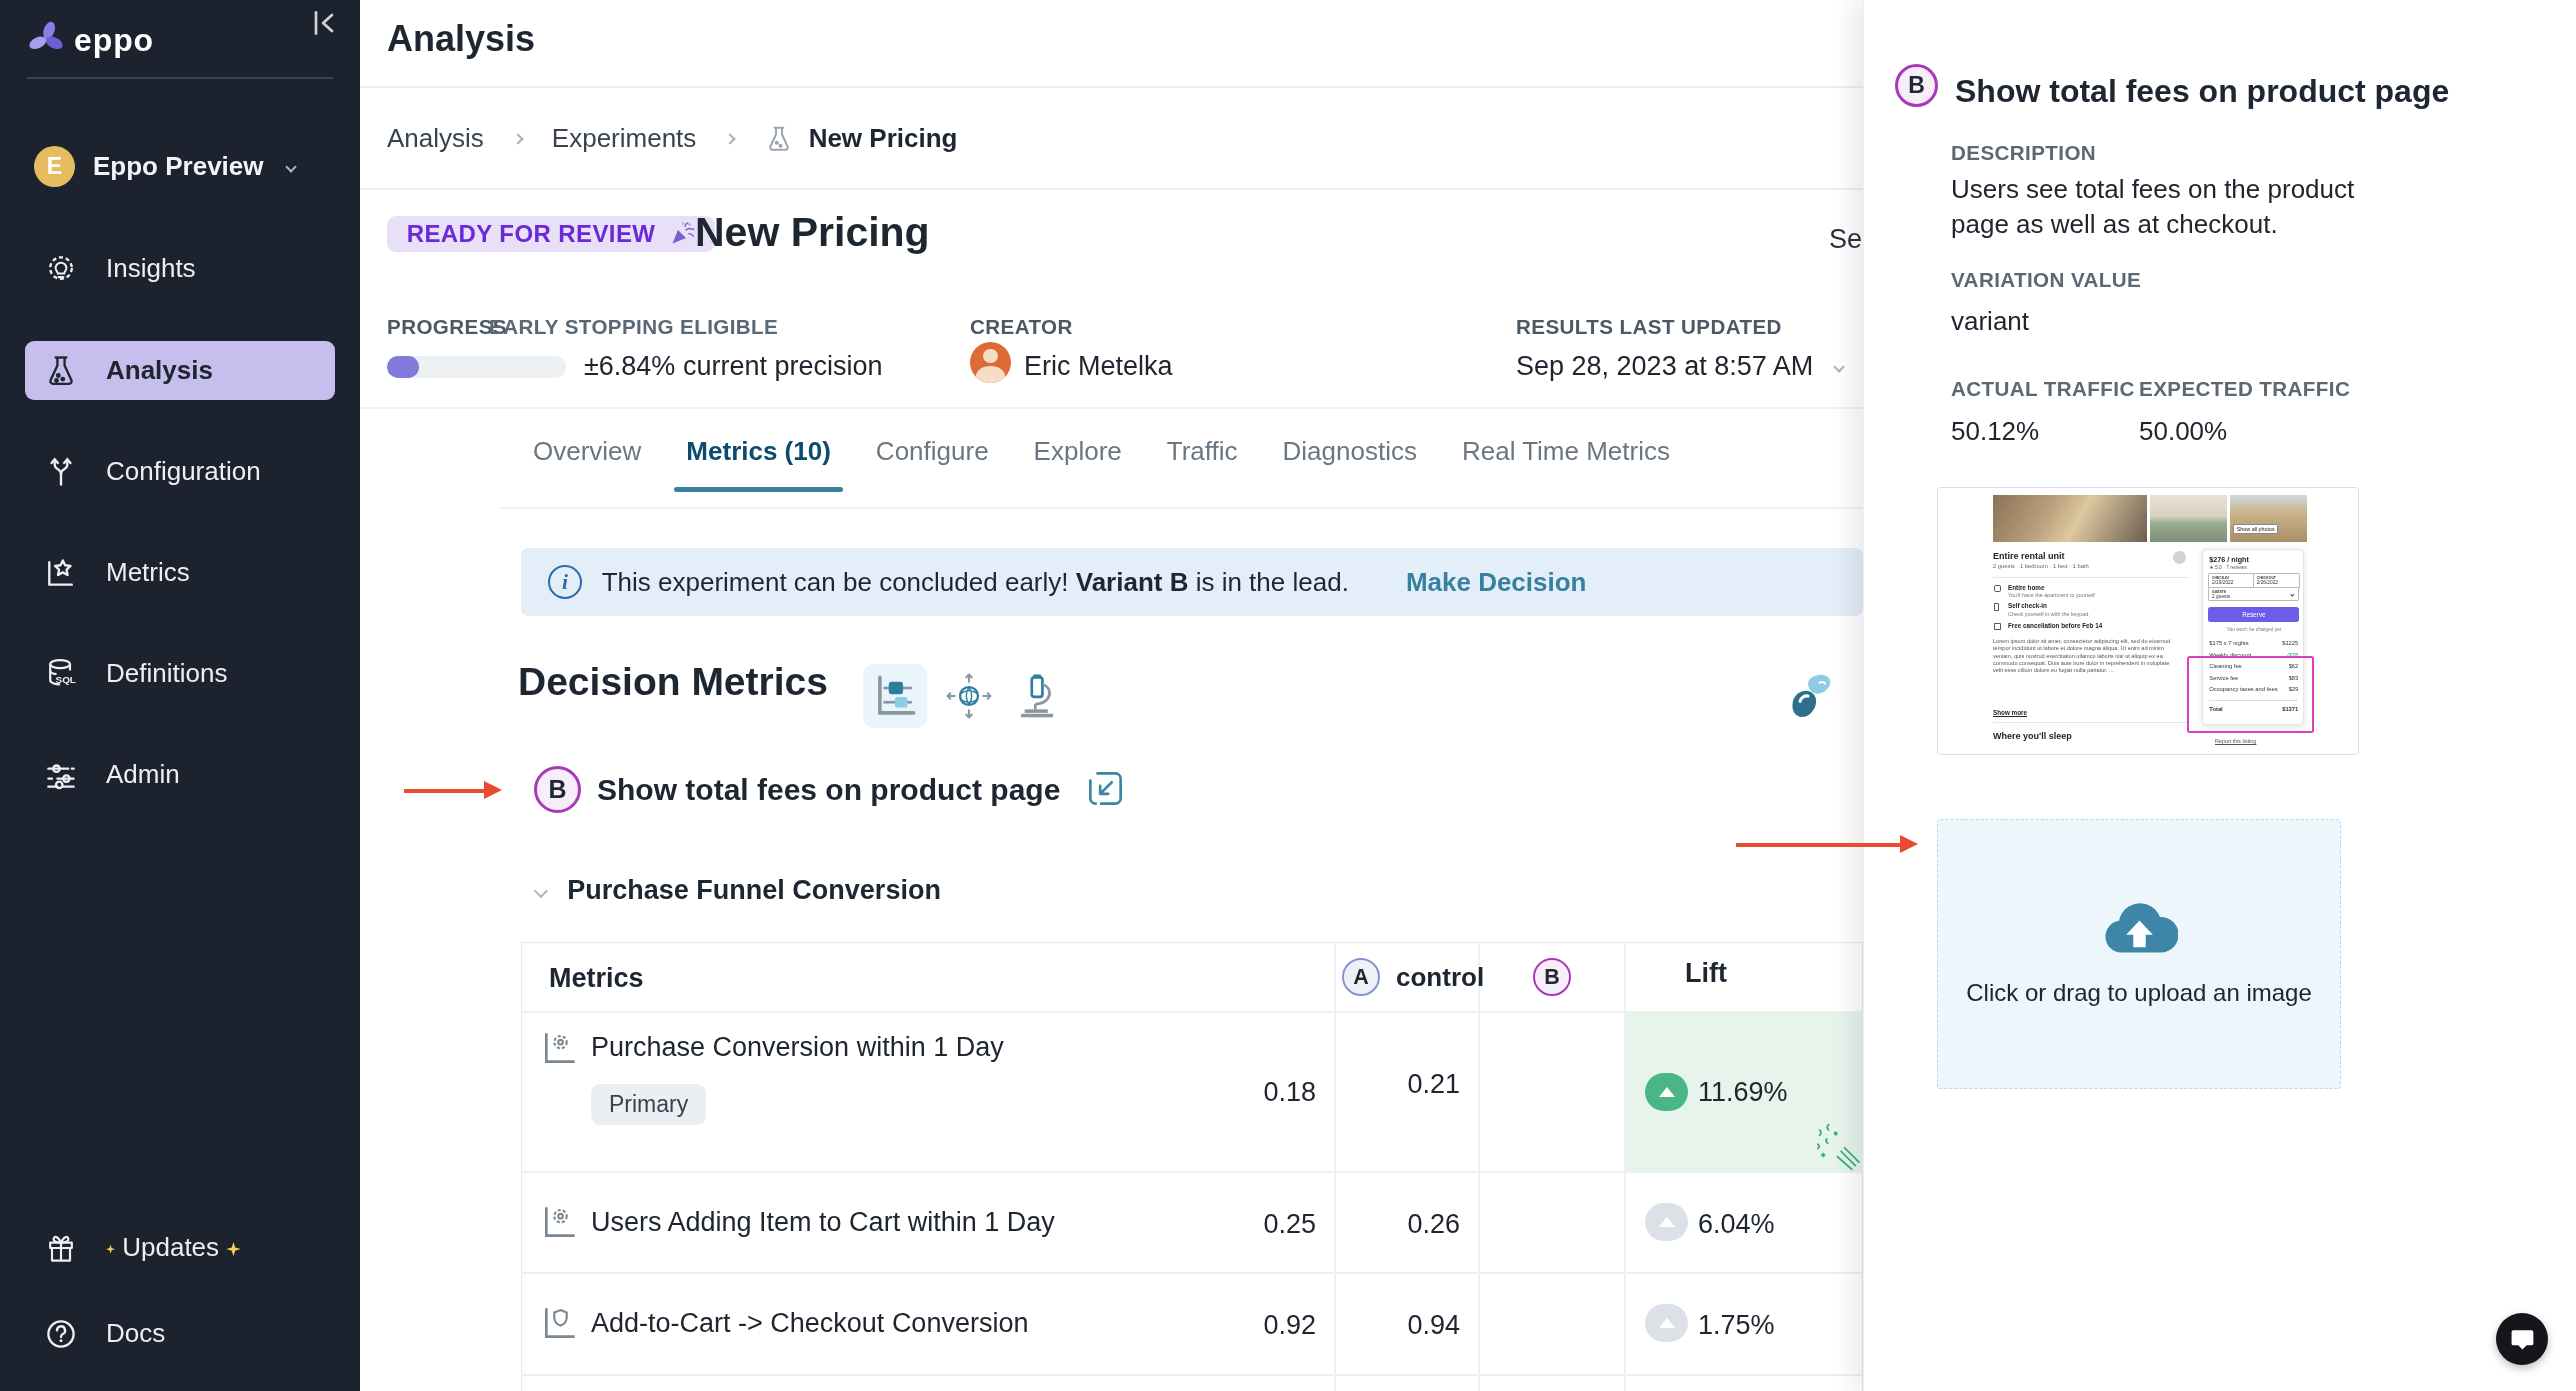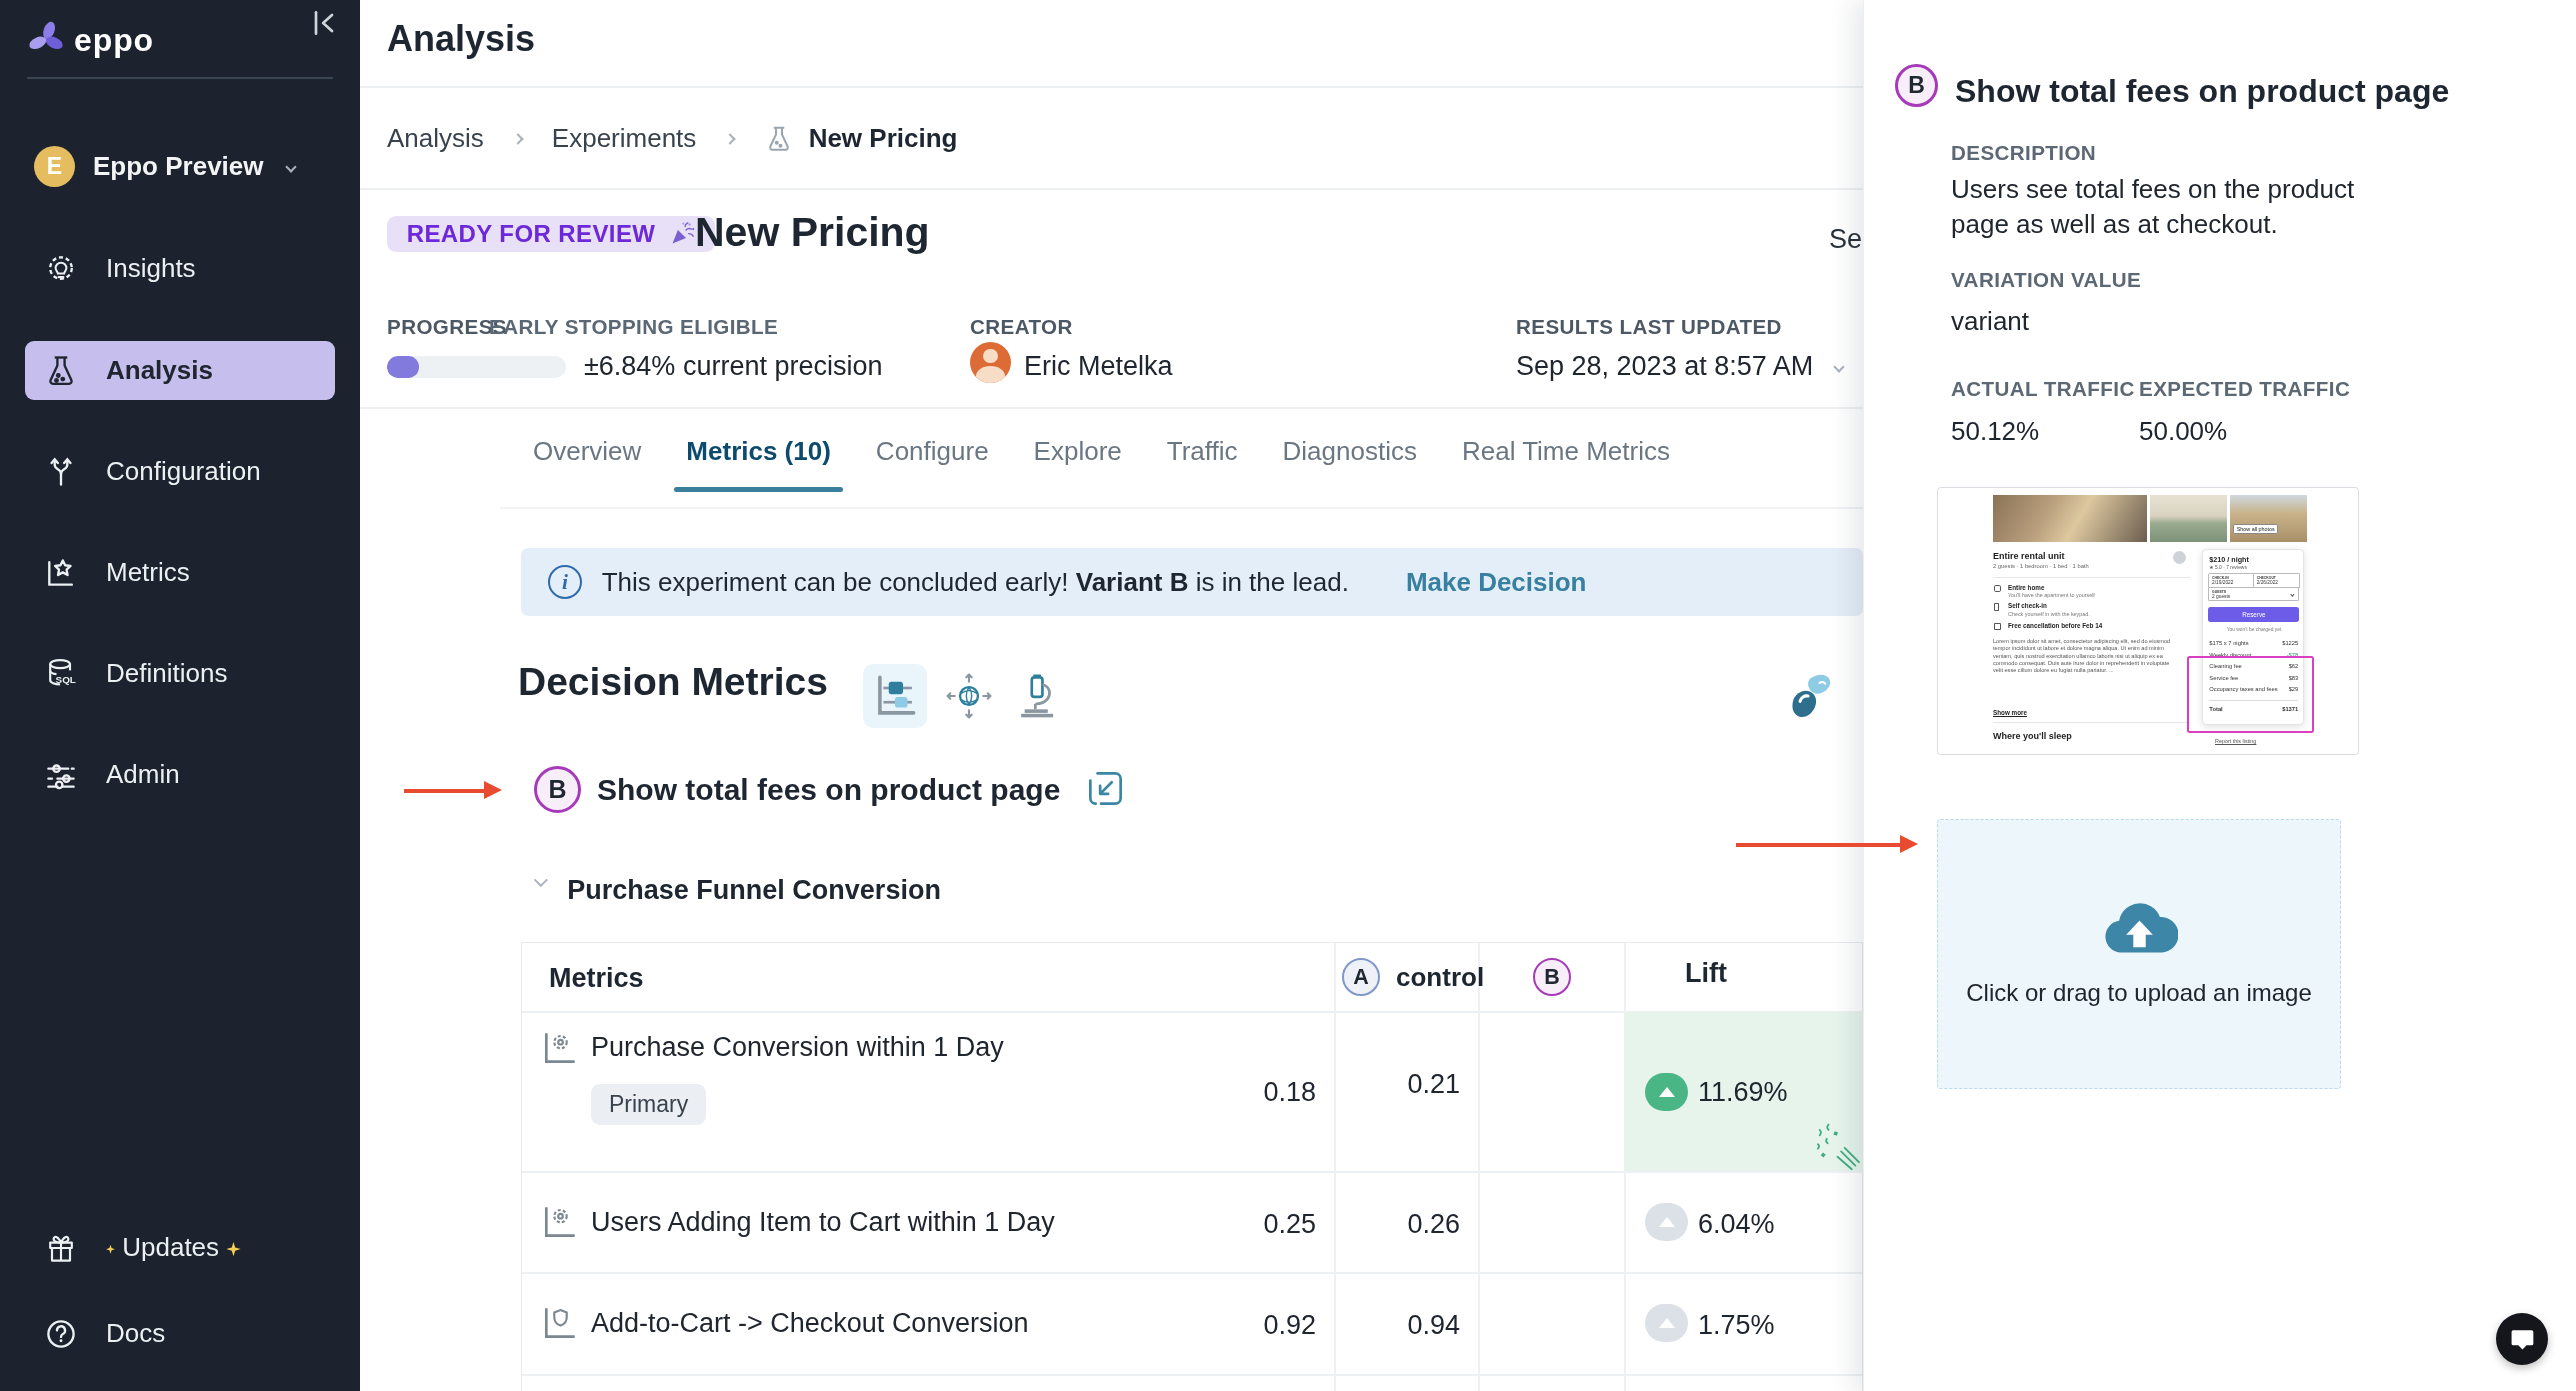--- a/index.html
+++ b/index.html
@@ -56,21 +56,21 @@
   .banner-text { font-size:26px; color:#1e2631; margin-left:19.7px; white-space:nowrap; }
   .banner-action { font-size:26px; font-weight:700; color:#37809f; margin-left:57px; cursor:pointer; white-space:nowrap; }
   .dm-title { position:absolute; left:158px; top:660px; font-size:39px; font-weight:700; color:#1e2631; }
   .tool-btn { position:absolute; top:664px; width:64px; height:64px; border-radius:10.7px; display:flex; align-items:center; justify-content:center; cursor:pointer; }
   .tool-btn.selected { background:#e9f5fb; }
   .variant-row { position:absolute; left:174px; top:766px; display:flex; align-items:center; }
   .b-badge { width:47px; height:47px; border-radius:50%; border:3.6px solid #a63ab8; background:#f7eef9; color:#1f2730; font-size:25px; font-weight:600; display:flex; align-items:center; justify-content:center; flex:none; }
   .a-badge { width:38px; height:38px; border-radius:50%; border:2.7px solid #8197ca; background:#eef2f8; color:#1f2730; font-size:21.5px; font-weight:600; display:flex; align-items:center; justify-content:center; flex:none; }
   .variant-title { font-size:30px; font-weight:700; color:#1e2631; margin-left:16px; white-space:nowrap; }
   .open-icon { margin-left:25px; cursor:pointer; }
-  .section-row { position:absolute; left:176px; top:875px; display:flex; cursor:pointer; }
+  .section-row { position:absolute; left:176px; top:875px; display:flex; align-items:center; cursor:pointer; }
   .section-label { font-size:27px; font-weight:700; color:#1e2631; margin-left:21.5px; }
 
   
   .mtable { position:absolute; left:161px; top:942px; width:1342px; height:450px; border:1.8px solid #e7eaee; border-bottom:none; background:#fff; }
   .mtable .colsep { position:absolute; top:0; bottom:0; width:1.8px; background:#eef1f3; }
   .mtable .rowsep { position:absolute; left:0; right:0; height:1.8px; background:#eef1f3; }
   .th-metrics { position:absolute; left:27px; top:19.7px; font-size:27px; font-weight:700; color:#1e2631; }
   .th-group { position:absolute; top:15px; display:flex; align-items:center; }
   .th-label { font-size:26px; font-weight:700; color:#1e2631; margin-left:16px; }
   .cell-num { position:absolute; font-size:27px; color:#20262f; text-align:right; width:107px; }
@@ -496,21 +496,21 @@
       <div class="abs" style="left:56px; top:97px; width:7.2px; height:7.2px; border:0.9px solid #555; border-radius:1.8px;"></div>
       <div class="abs" style="left:56px; top:115px; width:5.4px; height:8px; border:0.9px solid #555; border-radius:0.9px;"></div>
       <div class="abs" style="left:56px; top:135px; width:7.2px; height:7.2px; border:0.9px solid #555; border-radius:0.9px;"></div>
 
       <div class="abs" style="left:55px; top:150px; width:179px; font-size:5.6px; line-height:7.3px; color:#555;">Lorem ipsum dolor sit amet, consectetur adipiscing elit, sed do eiusmod tempor incididunt ut labore et dolore magna aliqua. Ut enim ad minim veniam, quis nostrud exercitation ullamco laboris nisi ut aliquip ex ea commodo consequat. Duis aute irure dolor in reprehenderit in voluptate velit esse cillum dolore eu fugiat nulla pariatur. ...</div>
       <div class="pv-t" style="left:55px; top:221px; font-size:6.3px; font-weight:700; text-decoration:underline;">Show more</div>
       <div class="abs" style="left:55px; top:234px; width:197px; height:0.9px; background:#e6e6e6;"></div>
       <div class="pv-t" style="left:55px; top:243px; font-size:9px; font-weight:700;">Where you'll sleep</div>
 
       <div class="price-card">
-        <div class="pv-t" style="left:6.3px; top:4.5px; font-size:7.2px; font-weight:700;">$210 / night</div>
+        <div class="pv-t" style="left:6.3px; top:4.5px; font-size:7.2px; font-weight:700;">$276 / night</div>
         <div class="pv-t" style="left:6.3px; top:14.3px; font-size:4.9px; color:#555;">★ 5.0 · 7 reviews</div>
         <div class="abs" style="left:5.4px; top:23px; width:46px; height:15px; border:0.4px solid #b9b9b9; border-radius:1.8px 0 0 0; font-size:3.4px; padding:1.8px 2.7px; color:#333;"><b>CHECK-IN</b><div style="font-size:4.8px;">2/19/2022</div></div>
         <div class="abs" style="left:51px; top:23px; width:46px; height:15px; border:0.4px solid #b9b9b9; border-left:none; border-radius:0 1.8px 0 0; font-size:3.4px; padding:1.8px 2.7px; color:#333;"><b>CHECKOUT</b><div style="font-size:4.8px;">2/26/2022</div></div>
         <div class="abs" style="left:5.4px; top:38px; width:91px; height:13.4px; border:0.4px solid #b9b9b9; border-top:none; border-radius:0 0 1.8px 1.8px; font-size:3.4px; padding:1.8px 2.7px; color:#333;"><b>GUESTS</b><div style="font-size:4.8px;">2 guests</div><span class="chev down" style="position:absolute; right:4.5px; top:4.5px; width:2.7px; height:2.7px; border-width:0.9px; border-color:#555;"></span></div>
         <div class="abs" style="left:5.4px; top:57px; width:91px; height:15px; background:#6d5ce8; border-radius:2.7px; color:#fff; font-size:6.3px; display:flex; align-items:center; justify-content:center;">Reserve</div>
         <div class="pv-t" style="left:0; top:77px; width:102px; text-align:center; font-size:4.9px; color:#777;">You won't be charged yet</div>
         <div class="abs" style="left:6.3px; top:88px; width:89px;">
           <div class="fee-row">
               <span>$175 x 7 nights</span>
               <span>$1225</span>

